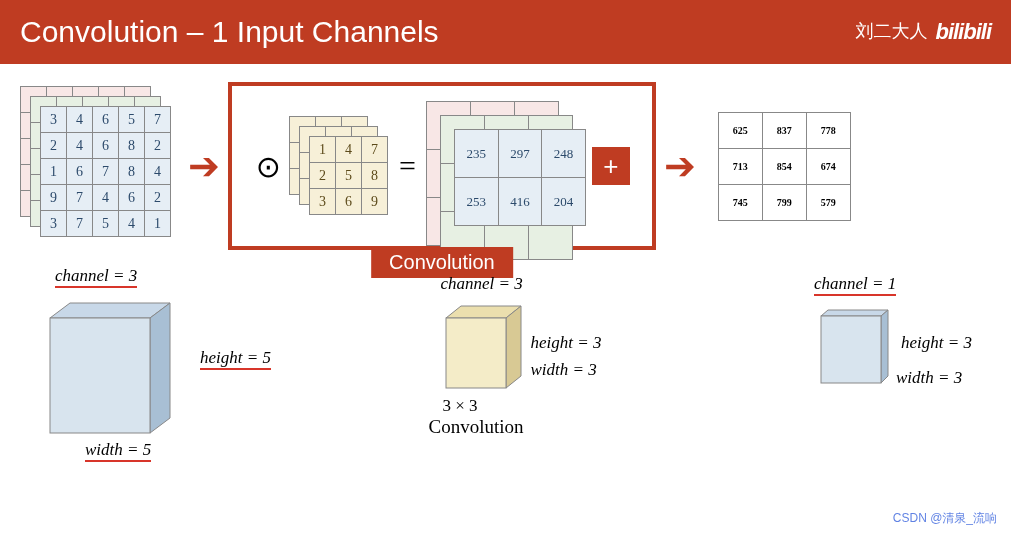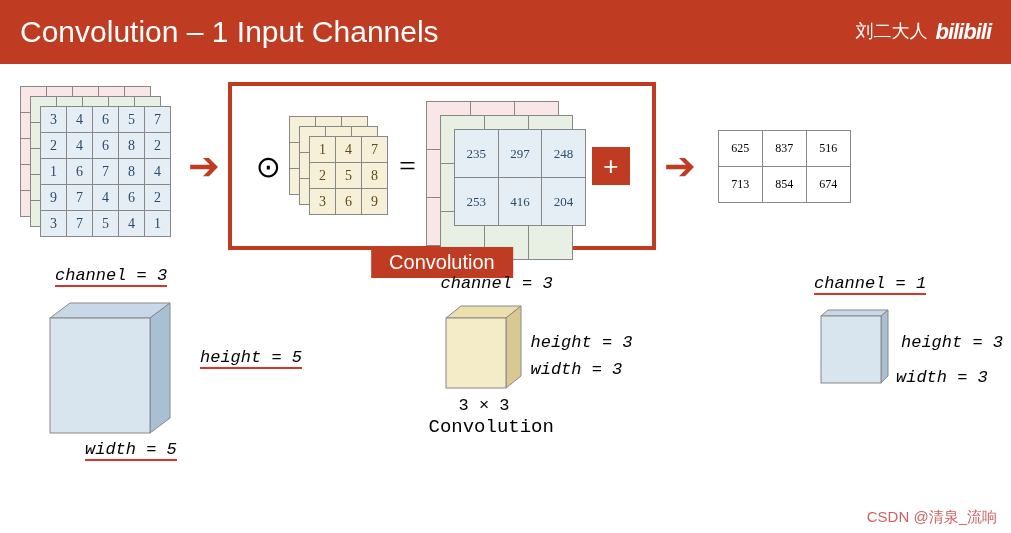--- a/index.html
+++ b/index.html
@@ -10,21 +10,21 @@
   .header-right { display: flex; align-items: flex-start; gap: 8px; }
   .author { font-size: 18px; font-family: 'KaiTi', serif; }
   .bilibili { font-size: 22px; font-weight: bold; letter-spacing: -1px; font-style: italic; }
   
   .top-section { position: relative; padding: 18px 20px 0 20px; display: flex; align-items: center; }
   .matrix { border-collapse: collapse; background: #fff; position: absolute; }
   .matrix td { border: 1px solid #888; text-align: center; font-family: 'Times New Roman', serif; }
   .matrix-5 td { width: 26px; height: 26px; font-size: 14px; }
   .matrix-3 td { width: 26px; height: 26px; font-size: 14px; }
   .matrix-3b td { width: 44px; height: 48px; font-size: 13px; }
-  .matrix-out td { width: 44px; height: 36px; font-size: 12px; }
+  .matrix-out td { width: 44px; height: 36px; font-size: 10px; font-weight: bold; }
   
   .input-stack { width: 160px; height: 160px; position: relative; }
   .m-pink { background: #F8E7E6 !important; } .m-pink td { background: #F8E7E6; color: #8B3A3A; }
   .m-green { background: #E7F0E3 !important; } .m-green td { background: #E7F0E3; color: #3A6B3A; }
   .m-blue { background: #E6EEF5 !important; } .m-blue td { background: #E6EEF5; color: #2C4A6B; }
   .m-yellow { background: #F7F0D8 !important; } .m-yellow td { background: #F7F0D8; color: #5C4A1A; }
   
   .arrow-big { color: #BF3C22; font-size: 38px; margin: 0 8px; }
   
   .conv-box { border: 4px solid #BF3C22; padding: 12px 16px; display: flex; align-items: center; position: relative; height: 168px; }
@@ -34,24 +34,24 @@
   .eq { font-size: 30px; margin: 0 10px; font-family: 'Times New Roman', serif;}
   .plus-box { background: #BF3C22; color: #fff; width: 38px; height: 38px; display: flex; align-items: center; justify-content: center; font-size: 26px; margin: 0 6px; }
   
   .kernel-stack { width: 100px; height: 100px; position: relative; }
   .result-stack { width: 160px; height: 130px; position: relative; }
   .output-stack { margin-left: 14px; }
   
   .bottom-section { position: relative; padding: 38px 30px 0 30px; display: flex; align-items: center; justify-content: space-between; }
   
   .block3d { position: relative; }
-  .cube-label { font-family: Liberation Mono, monospace; font-style: italic; font-size: 17px; position: absolute; white-space: nowrap; }
+  .cube-label { font-family: Liberation Serif, serif; font-style: italic; font-size: 17px; position: absolute; white-space: nowrap; }
   .underline-red { border-bottom: 2px solid #D8352A; }
   
-  .watermark { position: absolute; bottom: 6px; right: 14px; color: #b91c1c; font-size: 15px; opacity: 0.7; }
+  .watermark { position: absolute; bottom: 6px; right: 14px; color: #1d4ed8; font-size: 12px; opacity: 0.7; }
 </style>
 </head>
 <body>
 
 <div class="header">
   <div class="header-title">Convolution – 1 Input Channels</div>
   <div class="header-right">
     <span class="author">刘二大人</span>
     <span class="bilibili">bilibili</span>
   </div>
@@ -306,26 +306,31 @@
   </div>
 
   <span class="arrow-big">➔</span>
 
   <div class="output-stack">
     <table class="matrix matrix-out" style="position:relative">
         <tbody id="out">
           <tr>
             <td>625</td>
             <td>837</td>
-            <td>516</td>
+            <td>778</td>
           </tr>
           <tr>
             <td>713</td>
             <td>854</td>
             <td>674</td>
+          </tr>
+          <tr>
+            <td>745</td>
+            <td>799</td>
+            <td>579</td>
           </tr>
         </tbody>
       </table>
   </div>
 </div>
 
 <div class="bottom-section">
 
   <div class="block3d" style="width:180px;height:180px">
     <svg width="160" height="160" viewBox="0 0 160 160">
@@ -340,21 +345,21 @@
 
   <div class="block3d" style="width:160px;height:160px">
     <svg width="110" height="110" viewBox="0 0 110 110">
       <polygon points="15,20 75,20 90,8 30,8" fill="#EBDFAE" stroke="#888"></polygon>
       <polygon points="75,20 90,8 90,78 75,90" fill="#D8C994" stroke="#888"></polygon>
       <rect x="15" y="20" width="60" height="70" fill="#F4ECC8" stroke="#888"></rect>
     </svg>
     <span class="cube-label" style="top:-24px;left:10px">channel = 3</span>
     <span class="cube-label" style="top:35px;left:100px">height = 3</span>
     <span class="cube-label" style="top:62px;left:100px">width = 3</span>
-    <span class="cube-label" style="top:98px;left:28px;font-style:normal">3 × 3</span>
+    <span class="cube-label" style="top:98px;left:12px;font-style:normal">3 × 3</span>
     <span class="cube-label" style="top:118px;left:-2px;font-style:normal;font-size:19px">Convolution</span>
   </div>
 
   <div class="block3d" style="width:170px;height:160px">
     <svg width="100" height="100" viewBox="0 0 100 100">
       <polygon points="10,18 70,18 77,12 17,12" fill="#C8D8E8" stroke="#888"></polygon>
       <polygon points="70,18 77,12 77,78 70,85" fill="#A8BFD4" stroke="#888"></polygon>
       <rect x="10" y="18" width="60" height="67" fill="#D8E4EE" stroke="#888"></rect>
     </svg>
     <span class="cube-label underline-red" style="top:-24px;left:3px">channel = 1</span>

